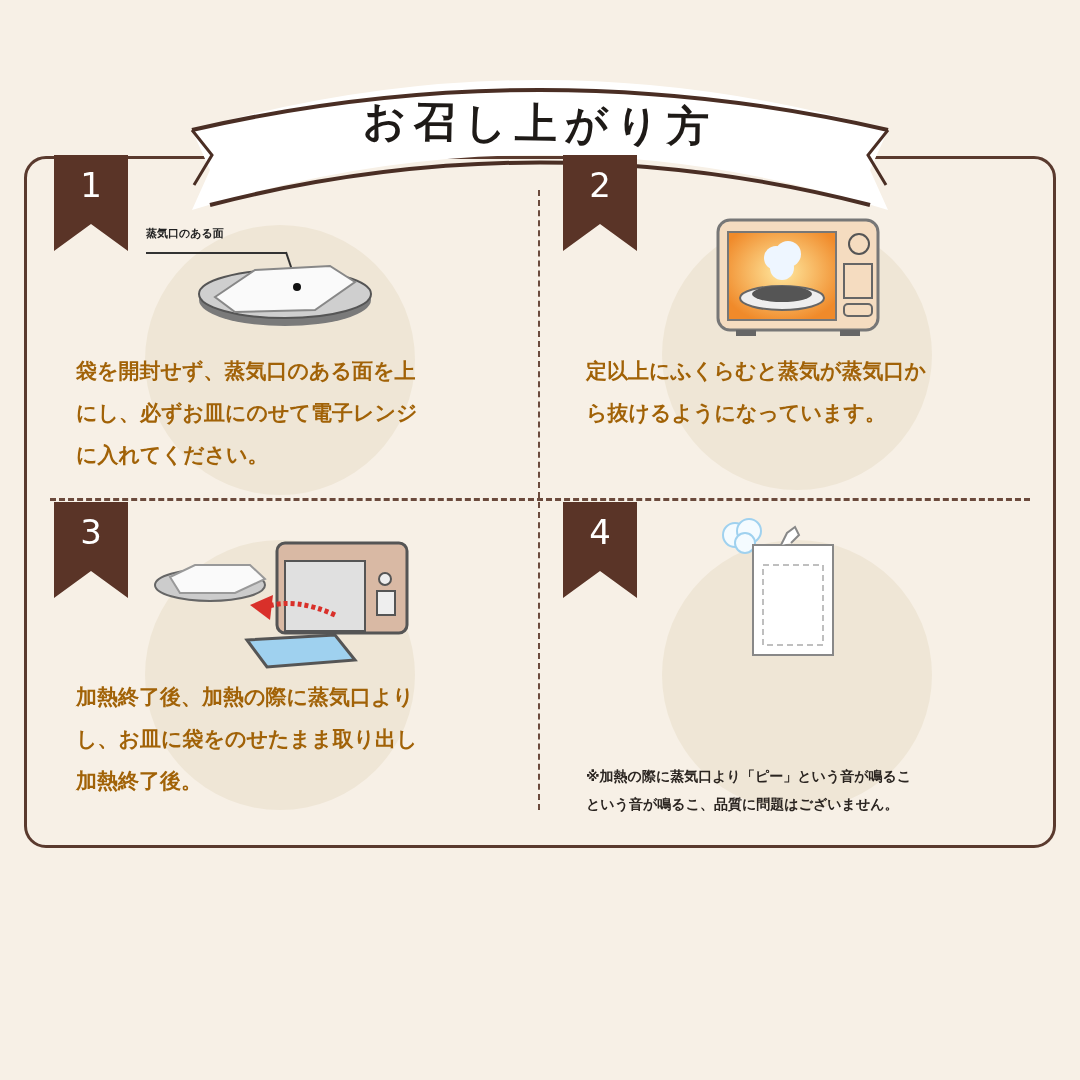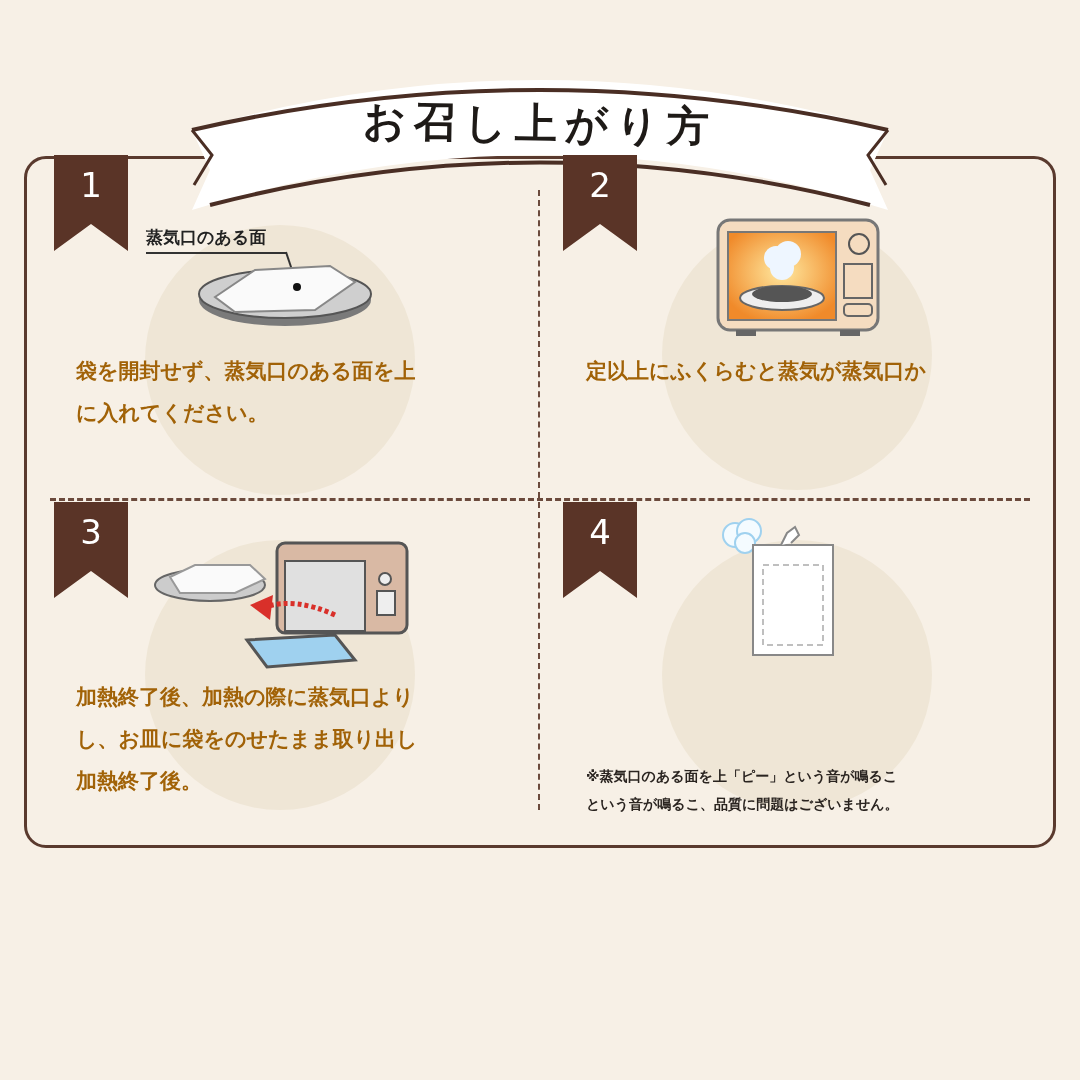--- a/index.html
+++ b/index.html
@@ -7,21 +7,21 @@
   .frame{position:absolute;left:24px;top:156px;width:1032px;height:692px;border:3px solid #5a3a2e;border-radius:22px;box-sizing:border-box;}
   .vline{position:absolute;left:538px;top:190px;width:0;height:620px;border-left:2px dashed #6b4a3c;}
   .hline{position:absolute;left:50px;top:498px;width:980px;height:0;border-top:3px dashed #6b4a3c;}
   .ribbon{position:absolute;left:180px;top:60px;width:720px;height:150px;}
   .title{position:absolute;left:0;top:96px;width:1080px;text-align:center;font-size:42px;font-weight:bold;letter-spacing:8px;color:#1e1a17;transform:rotate(1deg);}
   .badge{position:absolute;width:74px;height:96px;background:#5a3427;clip-path:polygon(0 0,100% 0,100% 100%,50% 72%,0 100%);}
   .badge span{position:absolute;left:0;top:10px;width:100%;text-align:center;color:#fff;font-size:34px;font-family:"DejaVu Sans",sans-serif;}
   .blob{position:absolute;width:270px;height:270px;border-radius:50%;background:#efe6d6;}
   .step-text{position:absolute;font-size:21px;font-weight:bold;line-height:42px;color:#a16207;width:440px;}
   .note{position:absolute;font-size:14px;font-weight:bold;line-height:28px;color:#2a2420;width:440px;}
-  .label{position:absolute;font-size:17px;font-weight:bold;color:#222;}
+  .label{position:absolute;font-size:11px;font-weight:bold;color:#222;}
   .label-line{position:absolute;border-top:2px solid #333;}
   svg{position:absolute;overflow:visible;}
 </style>
 </head>
 <body>
 
 <div class="frame"></div>
 <div class="vline"></div>
 <div class="hline"></div>
 
@@ -42,20 +42,21 @@
 <div class="label-line" style="left:146px;top:252px;width:140px;"></div>
 <svg style="left:195px;top:252px;" width="190" height="80">
   <line x1="91" y1="0" x2="102" y2="33" stroke="#333" stroke-width="2"></line>
   <ellipse cx="90" cy="48" rx="86" ry="26" fill="#7a7a7a"></ellipse>
   <ellipse cx="90" cy="42" rx="86" ry="24" fill="#cfcfcf" stroke="#555" stroke-width="2"></ellipse>
   <path d="M20 45 L60 18 L135 14 L160 30 L120 58 L40 60 Z" fill="#fafafa" stroke="#888" stroke-width="2"></path>
   <circle cx="102" cy="35" r="4" fill="#111"></circle>
 </svg>
 <div class="step-text" style="left:76px;top:350px;">
   <div>袋を開封せず、蒸気口のある面を上</div>
+  <div>にし、必ずお皿にのせて電子レンジ</div>
   <div>に入れてください。</div>
 </div>
 
 <div class="badge" style="left:563px;top:155px;">
     <span>2</span>
   </div>
 <div class="blob" style="left:662px;top:220px;"></div>
 <svg style="left:716px;top:218px;" width="166" height="120">
   <defs>
       <radialGradient id="g2" cx="50%" cy="45%" r="60%">
@@ -71,20 +72,21 @@
     <circle cx="72" cy="36" r="13" fill="#eef6ff"></circle>
     <circle cx="66" cy="50" r="12" fill="#eef6ff"></circle>
   <circle cx="143" cy="26" r="10" fill="#f5dcc0" stroke="#555" stroke-width="2"></circle>
   <rect x="128" y="46" width="28" height="34" fill="#f5dcc0" stroke="#666" stroke-width="2"></rect>
   <rect x="128" y="86" width="28" height="12" rx="4" fill="#f5dcc0" stroke="#666" stroke-width="2"></rect>
   <rect x="20" y="112" width="20" height="6" fill="#666"></rect>
     <rect x="124" y="112" width="20" height="6" fill="#666"></rect>
 </svg>
 <div class="step-text" style="left:586px;top:350px;">
   <div>定以上にふくらむと蒸気が蒸気口か</div>
+  <div>ら抜けるようになっています。</div>
 </div>
 
 <div class="badge" style="left:54px;top:502px;">
     <span>3</span>
   </div>
 <div class="blob" style="left:145px;top:540px;"></div>
 <svg style="left:155px;top:535px;" width="260" height="130">
   <rect x="122" y="8" width="130" height="90" rx="8" fill="#d9b9a4" stroke="#555" stroke-width="3"></rect>
   <rect x="130" y="26" width="80" height="70" fill="#e0e0e0" stroke="#555" stroke-width="2"></rect>
   <circle cx="230" cy="44" r="6" fill="#eee" stroke="#555" stroke-width="2"></circle>
@@ -109,15 +111,15 @@
   <circle cx="20" cy="20" r="12" fill="#f4fbff" stroke="#9fd1ef" stroke-width="2"></circle>
   <circle cx="34" cy="16" r="12" fill="#f4fbff" stroke="#9fd1ef" stroke-width="2"></circle>
   <circle cx="30" cy="28" r="10" fill="#f4fbff" stroke="#9fd1ef" stroke-width="2"></circle>
   <rect x="38" y="30" width="80" height="110" fill="#fff" stroke="#888" stroke-width="2"></rect>
   <rect x="48" y="50" width="60" height="80" fill="none" stroke="#aaa" stroke-width="1.5" stroke-dasharray="6 4"></rect>
   <path d="M66 30 L72 18 L80 12 L84 20 L76 28" fill="#fff" stroke="#888" stroke-width="2"></path>
 </svg>
 <div class="step-text" style="left:586px;top:676px;">
 </div>
 <div class="note" style="left:586px;top:762px;">
-  <div>※蒸気口のある面を上「ピー」という音が鳴るこ</div>
+  <div>※加熱の際に蒸気口より「ピー」という音が鳴るこ</div>
   <div>という音が鳴るこ、品質に問題はございません。</div>
 </div>
 
 </body></html>

